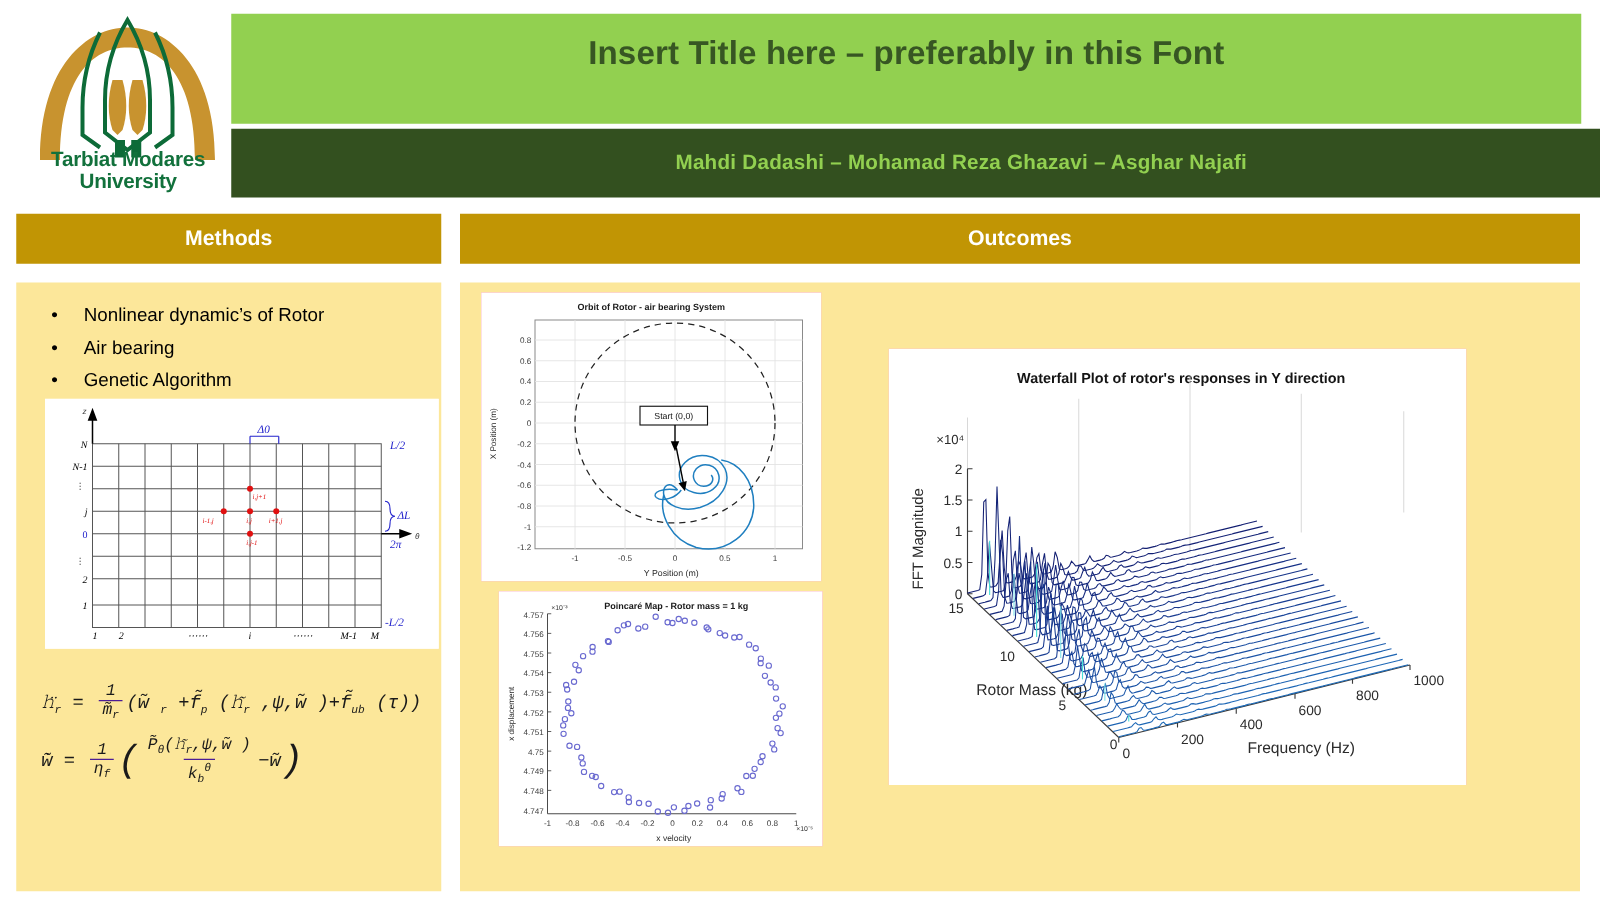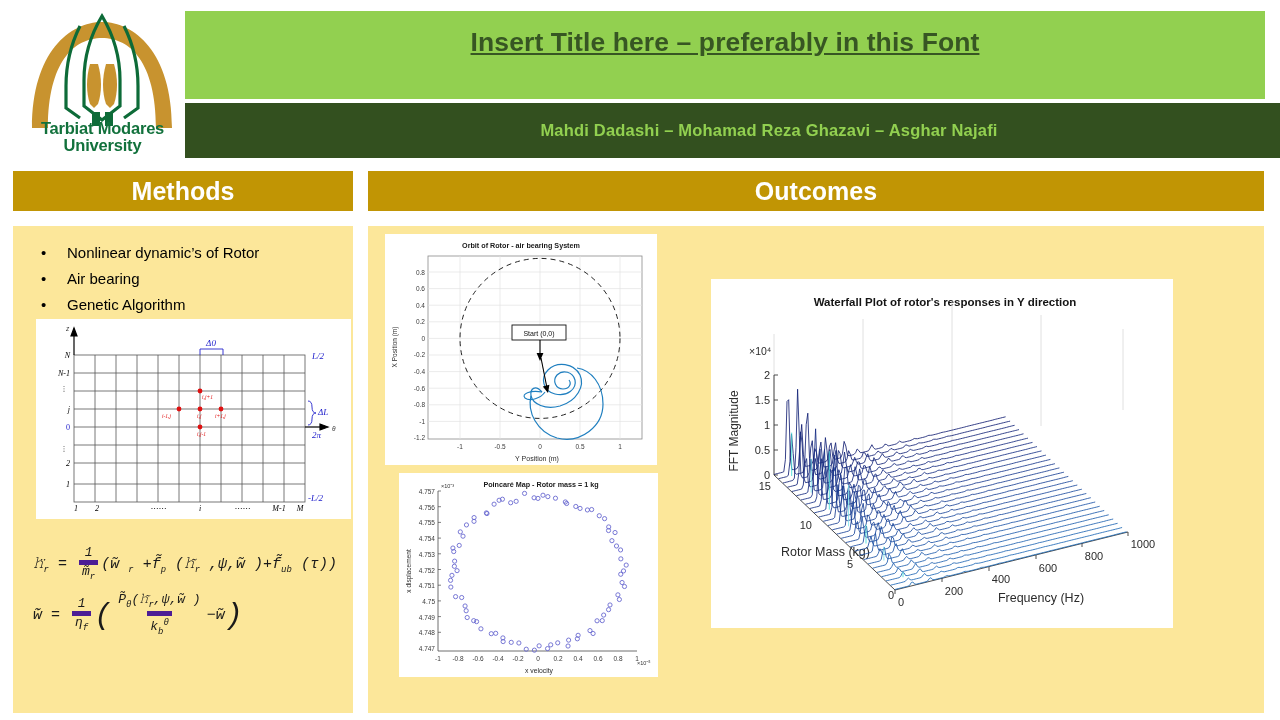--- a/index.html
+++ b/index.html
@@ -8,29 +8,29 @@
     font-family:"Liberation Sans",sans-serif;position:relative;
   }
   
   #header{position:absolute;left:0;top:0;width:1280px;height:160px;}
   #logo-box{position:absolute;left:20px;top:8px;width:165px;height:148px;}
   #logo-text{position:absolute;left:0;bottom:2px;width:165px;text-align:center;
     font-weight:bold;font-size:16.5px;line-height:17px;color:#12713c;letter-spacing:-0.2px;}
   #title-bar{position:absolute;left:185px;top:11px;width:1080px;height:88px;
     background:#92d050;display:flex;align-items:center;justify-content:center;}
   #title-text{font-size:26.5px;font-weight:bold;color:#375623;letter-spacing:0.1px;
-    text-align:center;padding-bottom:26px;text-decoration:underline;}
+    text-align:center;padding-bottom:26px;}
   #authors-bar{position:absolute;left:185px;top:103px;width:1080px;height:55px;
     background:#33501f;display:flex;align-items:center;justify-content:center;padding-left:44px;}
   #authors-text{font-size:16.5px;font-weight:bold;color:#92d050;letter-spacing:0.2px;}
 
   
   .section-head{position:absolute;height:40px;background:#c19504;
     display:flex;align-items:center;justify-content:center;}
-  .section-head span{color:#ffffff;font-size:25px;font-weight:bold;}
+  .section-head span{color:#ffffff;font-size:17px;font-weight:bold;}
   #head-methods{left:13px;top:171px;width:340px;}
   #head-outcomes{left:368px;top:171px;width:896px;}
 
   
   .panel{position:absolute;background:#fce79a;}
   #panel-methods{left:13px;top:226px;width:340px;height:487px;}
   #panel-outcomes{left:368px;top:226px;width:896px;height:487px;}
 
   
   #bullets{position:absolute;left:28px;top:17px;width:300px;}
@@ -43,21 +43,21 @@
   #mesh-svg{display:block;}
 
   
   #equations{position:absolute;left:20px;top:320px;width:310px;
     font-family:Liberation Mono, monospace;color:#1a1a1a;}
   .eq{margin-bottom:9px;}
   .eqline{display:flex;align-items:center;font-size:15px;font-style:italic;}
   .frac{display:inline-flex;flex-direction:column;align-items:center;
     vertical-align:middle;margin:0 3px;}
   .frac .num{padding:0 3px;font-size:13px;line-height:14px;}
-  .frac .den{padding:0 3px;font-size:13px;line-height:14px;border-top:5px solid #4c1d95;}
+  .frac .den{padding:0 3px;font-size:13px;line-height:14px;border-top:1px solid #4c1d95;}
   .paren{font-size:30px;font-weight:300;line-height:1;}
   sub{font-size:9px;}
   sup{font-size:9px;}
 
   
   .plotbox{position:absolute;background:#f9a8d4;}
   #orbit-box{left:17px;top:8px;width:272px;height:231px;}
   #poincare-box{left:31px;top:247px;width:259px;height:204px;}
   #waterfall-box{left:343px;top:53px;width:462px;height:349px;}
 

